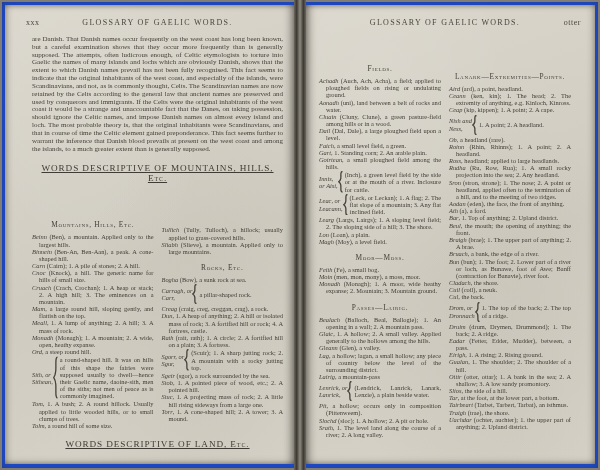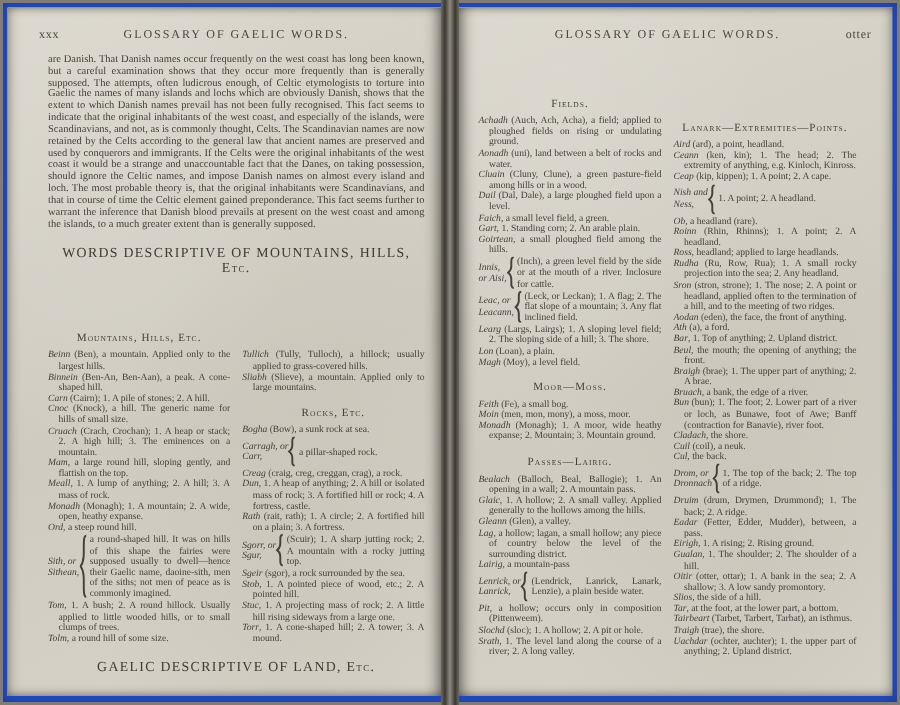--- a/index.html
+++ b/index.html
@@ -18,22 +18,22 @@
         box-shadow:inset 7px 0 9px -5px rgba(35,31,25,.6), inset -5px 0 7px -4px rgba(60,55,45,.45),
                    inset 0 4px 6px -4px rgba(60,55,45,.5), inset 0 -5px 7px -5px rgba(60,55,45,.55);}
   .gutter{position:absolute;left:294px;top:0;width:12px;height:470px;
         background:linear-gradient(90deg,#6c685f,#3c3933 22%,#8d897e 50%,#3c3933 78%,#6c685f);}
   .running{position:relative;text-align:center;font-size:8px;letter-spacing:1.3px;margin-bottom:9px;color:#4b463e;}
   .folio{position:absolute;top:0;font-size:8px;letter-spacing:.5px;}
   .page.left .folio{left:-6px;}
   .page.right .folio{right:-10px;}
   .intro{font-size:7px;line-height:1.12;text-align:justify;margin:0 0 2px 0;font-family:Liberation Serif, serif;}
   .sec-heading{text-align:center;font-size:9.2px;font-weight:normal;letter-spacing:.9px;
-        font-variant:small-caps;margin:10px 0 6px;color:#403b34;}
-  .cols{display:flex;align-items:flex-end;margin-top:36px;}
+        font-variant:small-caps;margin:10px 0 6px;color:#403b34;text-decoration:underline;}
+  .cols{display:flex;align-items:center;margin-top:36px;}
   .col{flex:1;min-width:0;}
   .vrule{width:1px;background:#948d7f;margin:1px 3px 0 4px;}
   .subhead{text-align:center;font-variant:small-caps;font-size:7.4px;letter-spacing:.7px;margin:8px 0 4px;}
   .col > .subhead:first-child{margin-top:1px;}
   .entry{margin:0;font-size:6.4px;line-height:1.12;text-align:justify;padding-left:7px;text-indent:-7px;}
   .term{font-style:italic;}
   .entry.braced{display:flex;align-items:center;padding-left:0;text-indent:0;margin:1px 0;}
   .blabel{font-style:italic;flex:0 0 auto;max-width:42%;font-size:6.4px;line-height:1.12;}
   .brace{width:5px;flex:0 0 5px;align-self:stretch;color:#45403a;min-height:10px;}
   .btext{flex:1;min-width:0;font-size:6.4px;line-height:1.12;text-align:justify;padding-left:2px;}
@@ -95,21 +95,21 @@
               <path d="M9 1 C4 1 6.5 9 5.5 14 C4.8 17.5 3 19 1.5 20 C3 21 4.8 22.5 5.5 26 C6.5 31 4 39 9 39" fill="none" stroke="currentColor" stroke-width="1.3" vector-effect="non-scaling-stroke"></path>
             </svg>
             <span class="btext">(Scuir); 1. A sharp jutting rock; 2. A mountain with a rocky jutting top.</span>
           </div>
           <p class="entry"><span class="term">Sgeir</span> (sgor), a rock surrounded by the sea.</p>
           <p class="entry"><span class="term">Stob</span>, 1. A pointed piece of wood, etc.; 2. A pointed hill.</p>
           <p class="entry"><span class="term">Stuc</span>, 1. A projecting mass of rock; 2. A little hill rising sideways from a large one.</p>
           <p class="entry"><span class="term">Torr</span>, 1. A cone-shaped hill; 2. A tower; 3. A mound.</p>
         </div>
     </div>
-    <h2 class="sec-heading">GAELIC DESCRIPTIVE OF LAND, Etc.</h2>
+    <h2 class="sec-heading">WORDS DESCRIPTIVE OF LAND, Etc.</h2>
     <div class="cols">
       <div class="col">
           <div class="subhead">Ground—Land.</div>
           <p class="entry"><span class="term">Blar</span> (Blair); 1. A large plain; 2. A battle-field.</p>
         </div>
       <div class="vrule"></div>
       <div class="col">
           <p class="entry"><span class="term">Fearann</span>, land, country.</p>
           <p class="entry"><span class="term">Lar</span>, ground.</p>
           <p class="entry"><span class="term">Tir</span> (Tire), land, country.  Land as contradistinguished from sea.</p>

